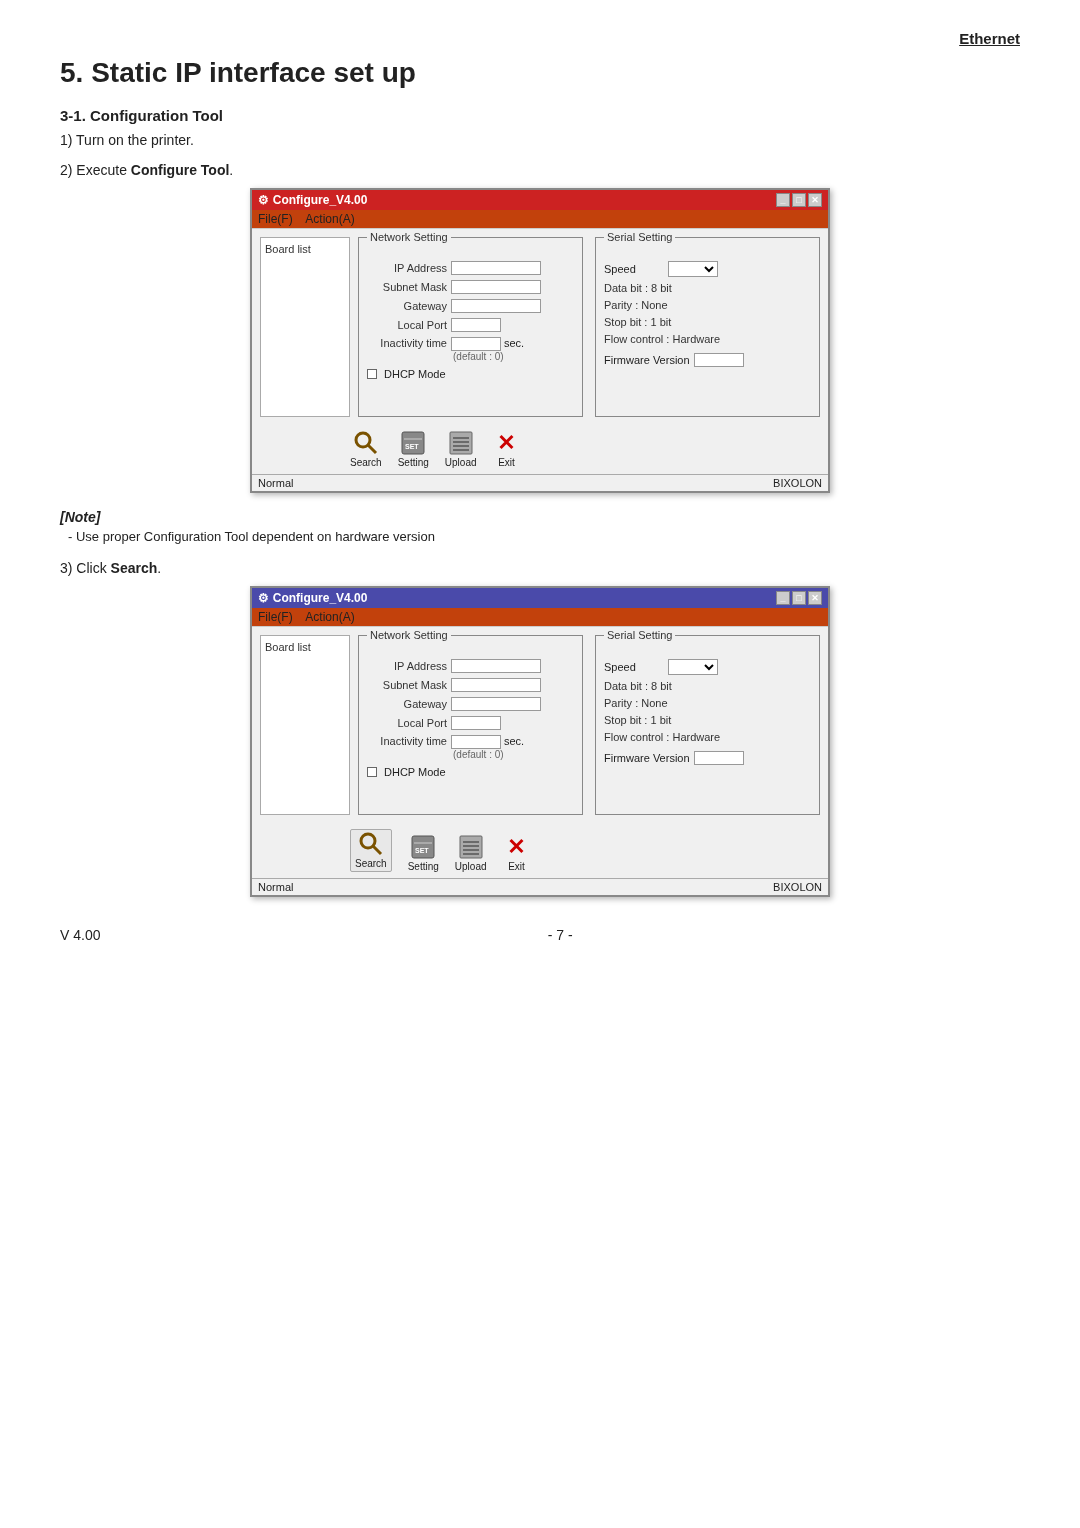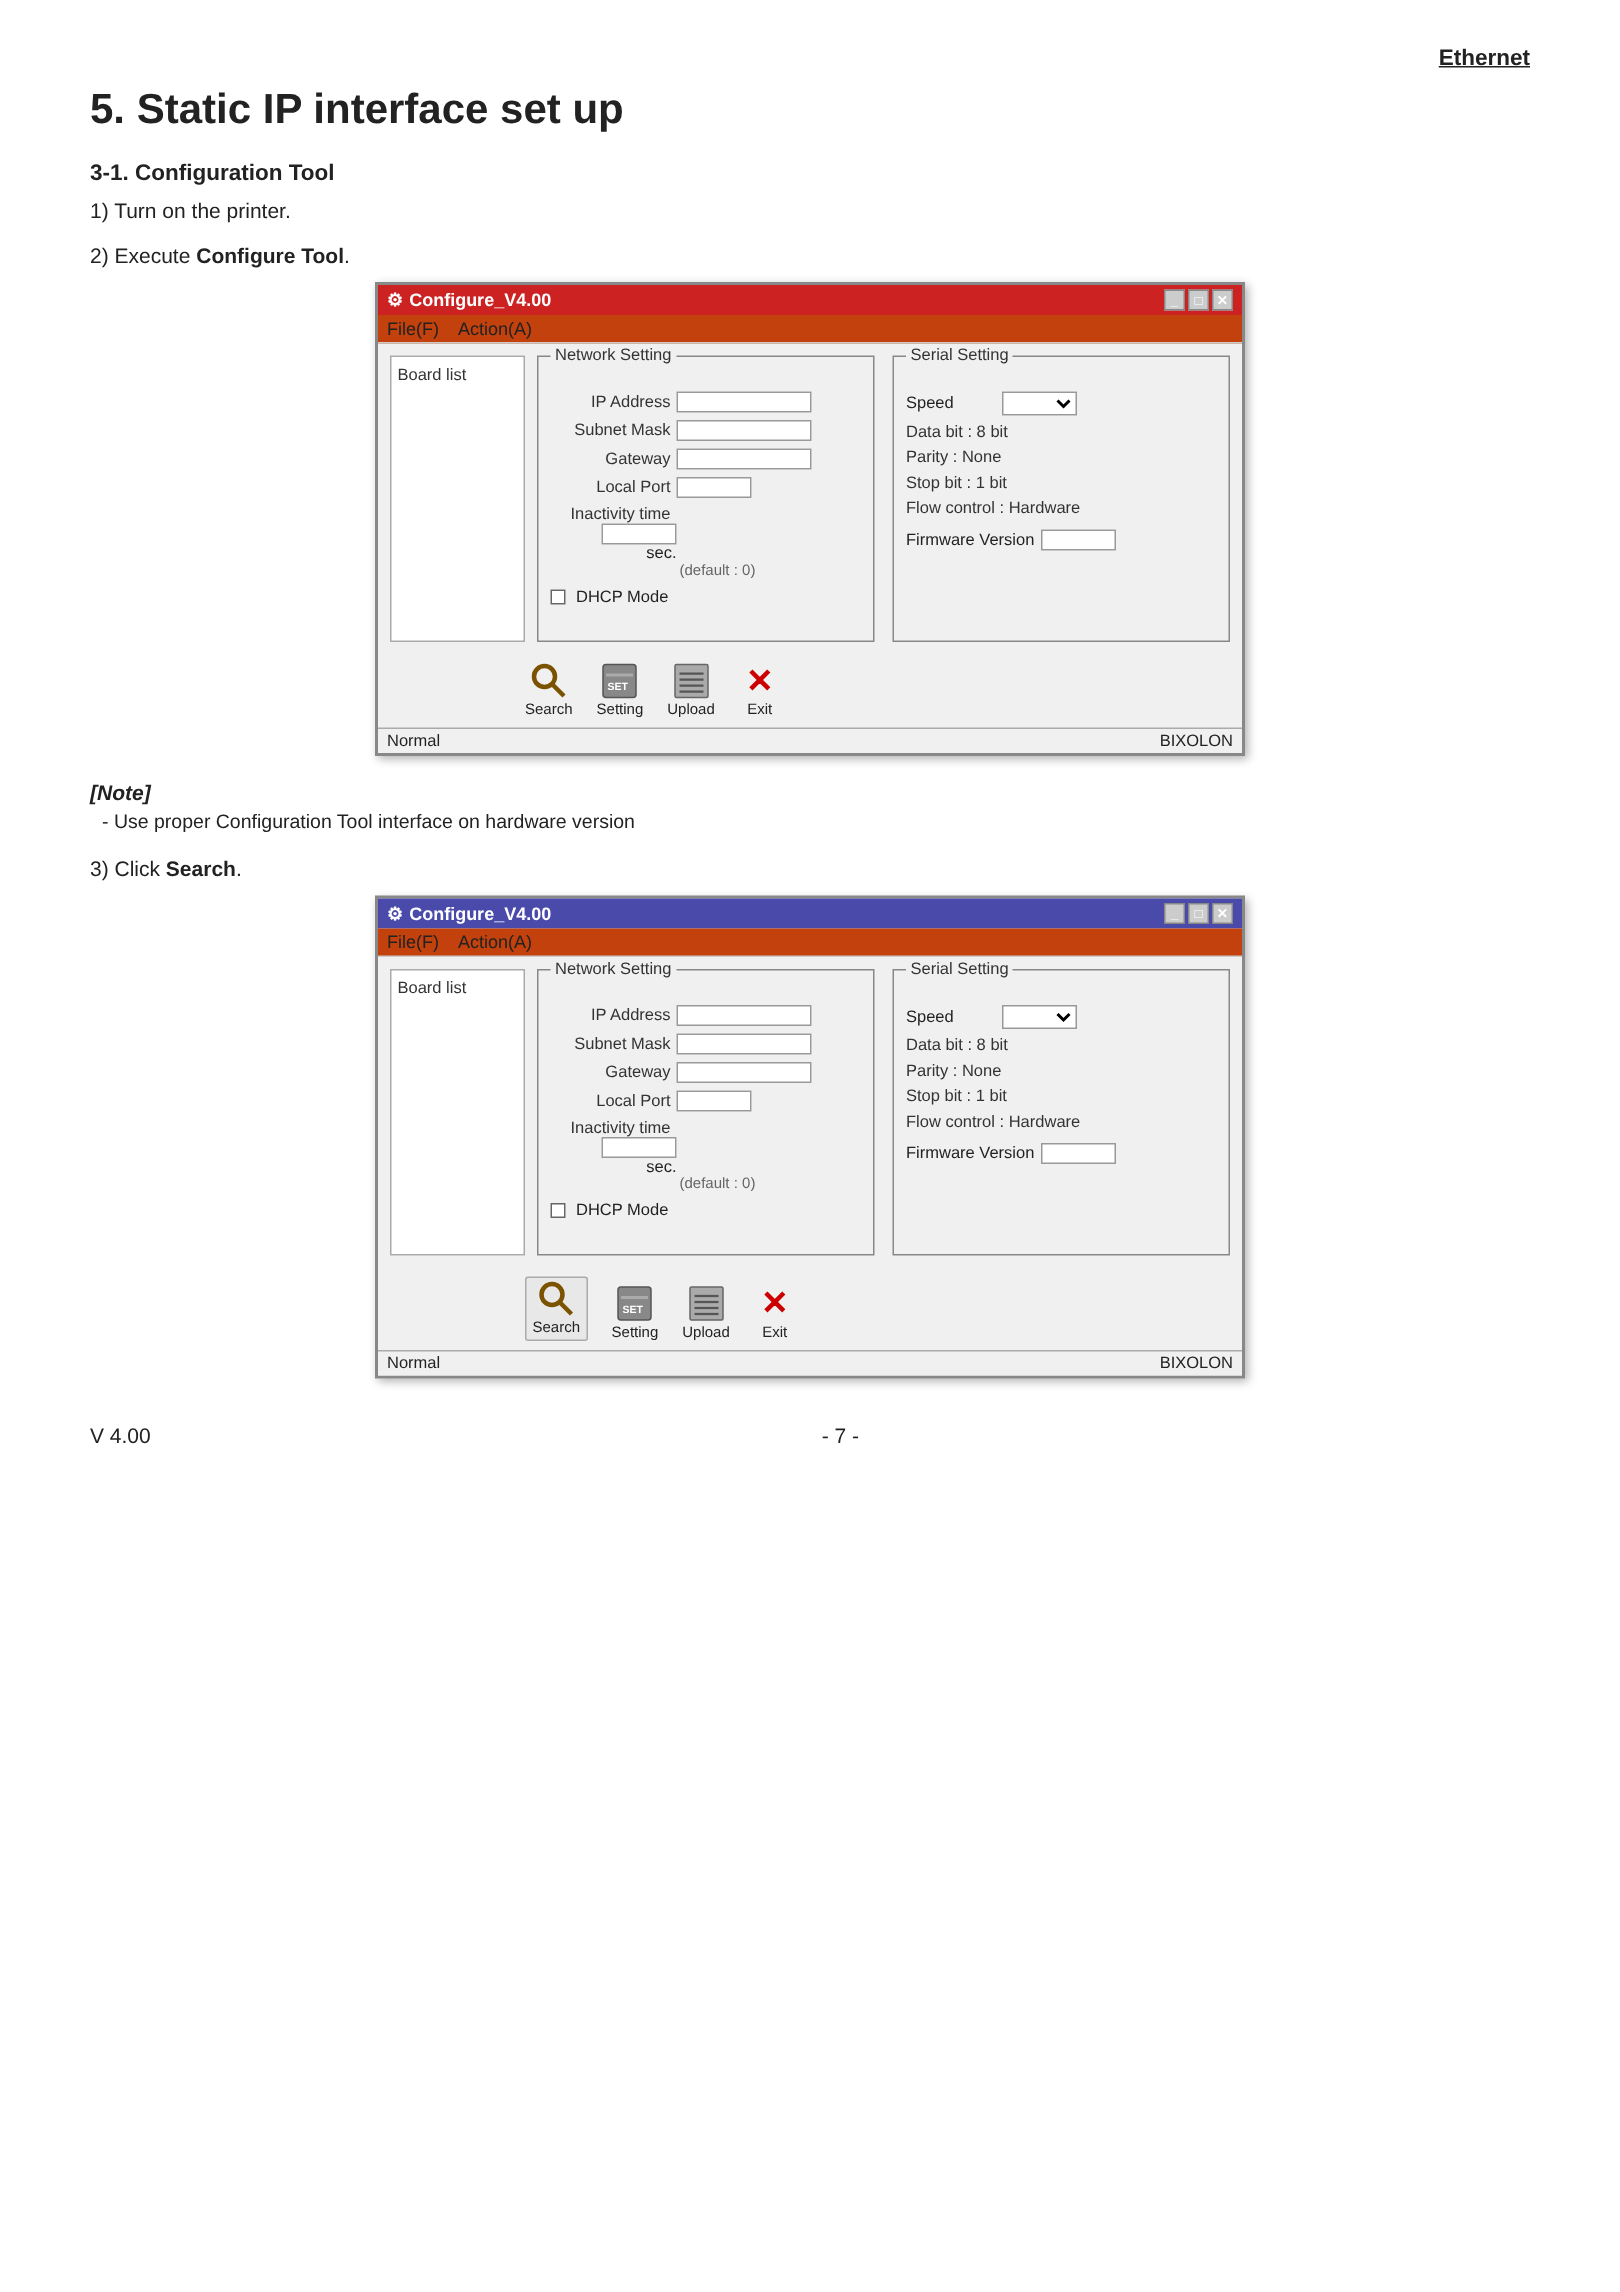--- a/index.html
+++ b/index.html
@@ -204,22 +204,21 @@
 
     .inactivity-row {
       display: flex;
       align-items: flex-start;
       margin-bottom: 5px;
       flex-direction: column;
     }
 
     .inactivity-inner {
       display: flex;
-      align-items: flex-end;
-      flex-direction: column;
+      align-items: flex-start;
     }
 
     .default-text {
       font-size: 10px;
       color: #666;
       margin-left: 86px;
     }
 
     .dhcp-row {
       display: flex;
@@ -448,21 +447,21 @@
     </div>
   </div>
   <div class="status-bar">
     <span>Normal</span>
     <span>BIXOLON</span>
   </div>
 </div>
 
 <div class="note-section">
   <div class="note-title">[Note]</div>
-  <div class="note-text">- Use proper Configuration Tool interface on hardware version</div>
+  <div class="note-text">- Use proper Configuration Tool dependent on hardware version</div>
 </div>
 
 <div class="body-text mb-small">
   <span>3) Click </span><b>Search</b><span>.</span>
 </div>
 
 <div class="config-window">
   <div class="title-bar">
     <div class="title-bar-left">
       <span>⚙</span>

